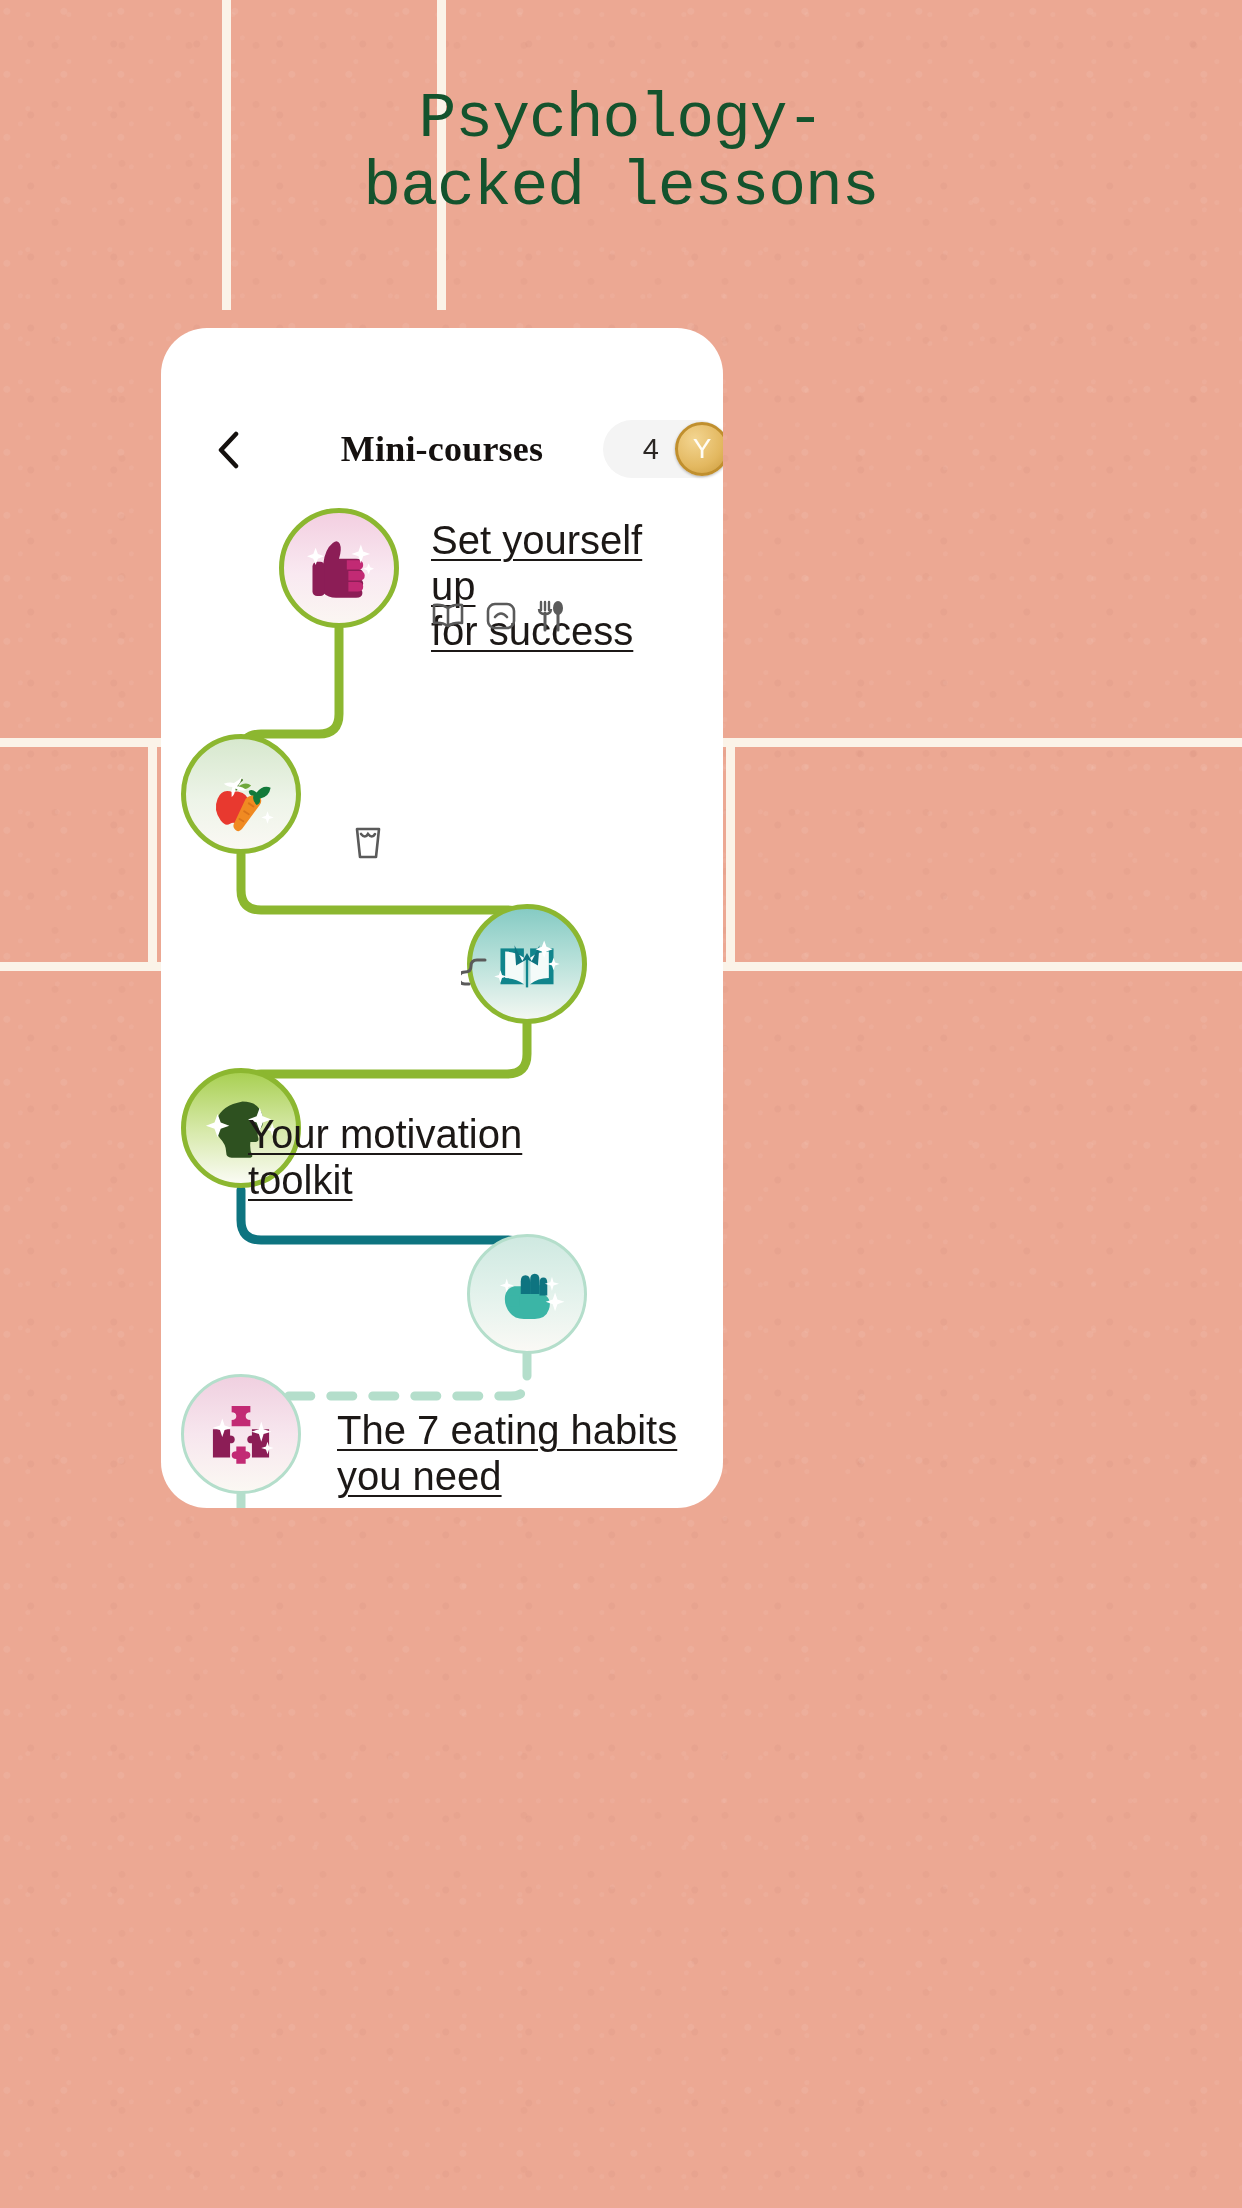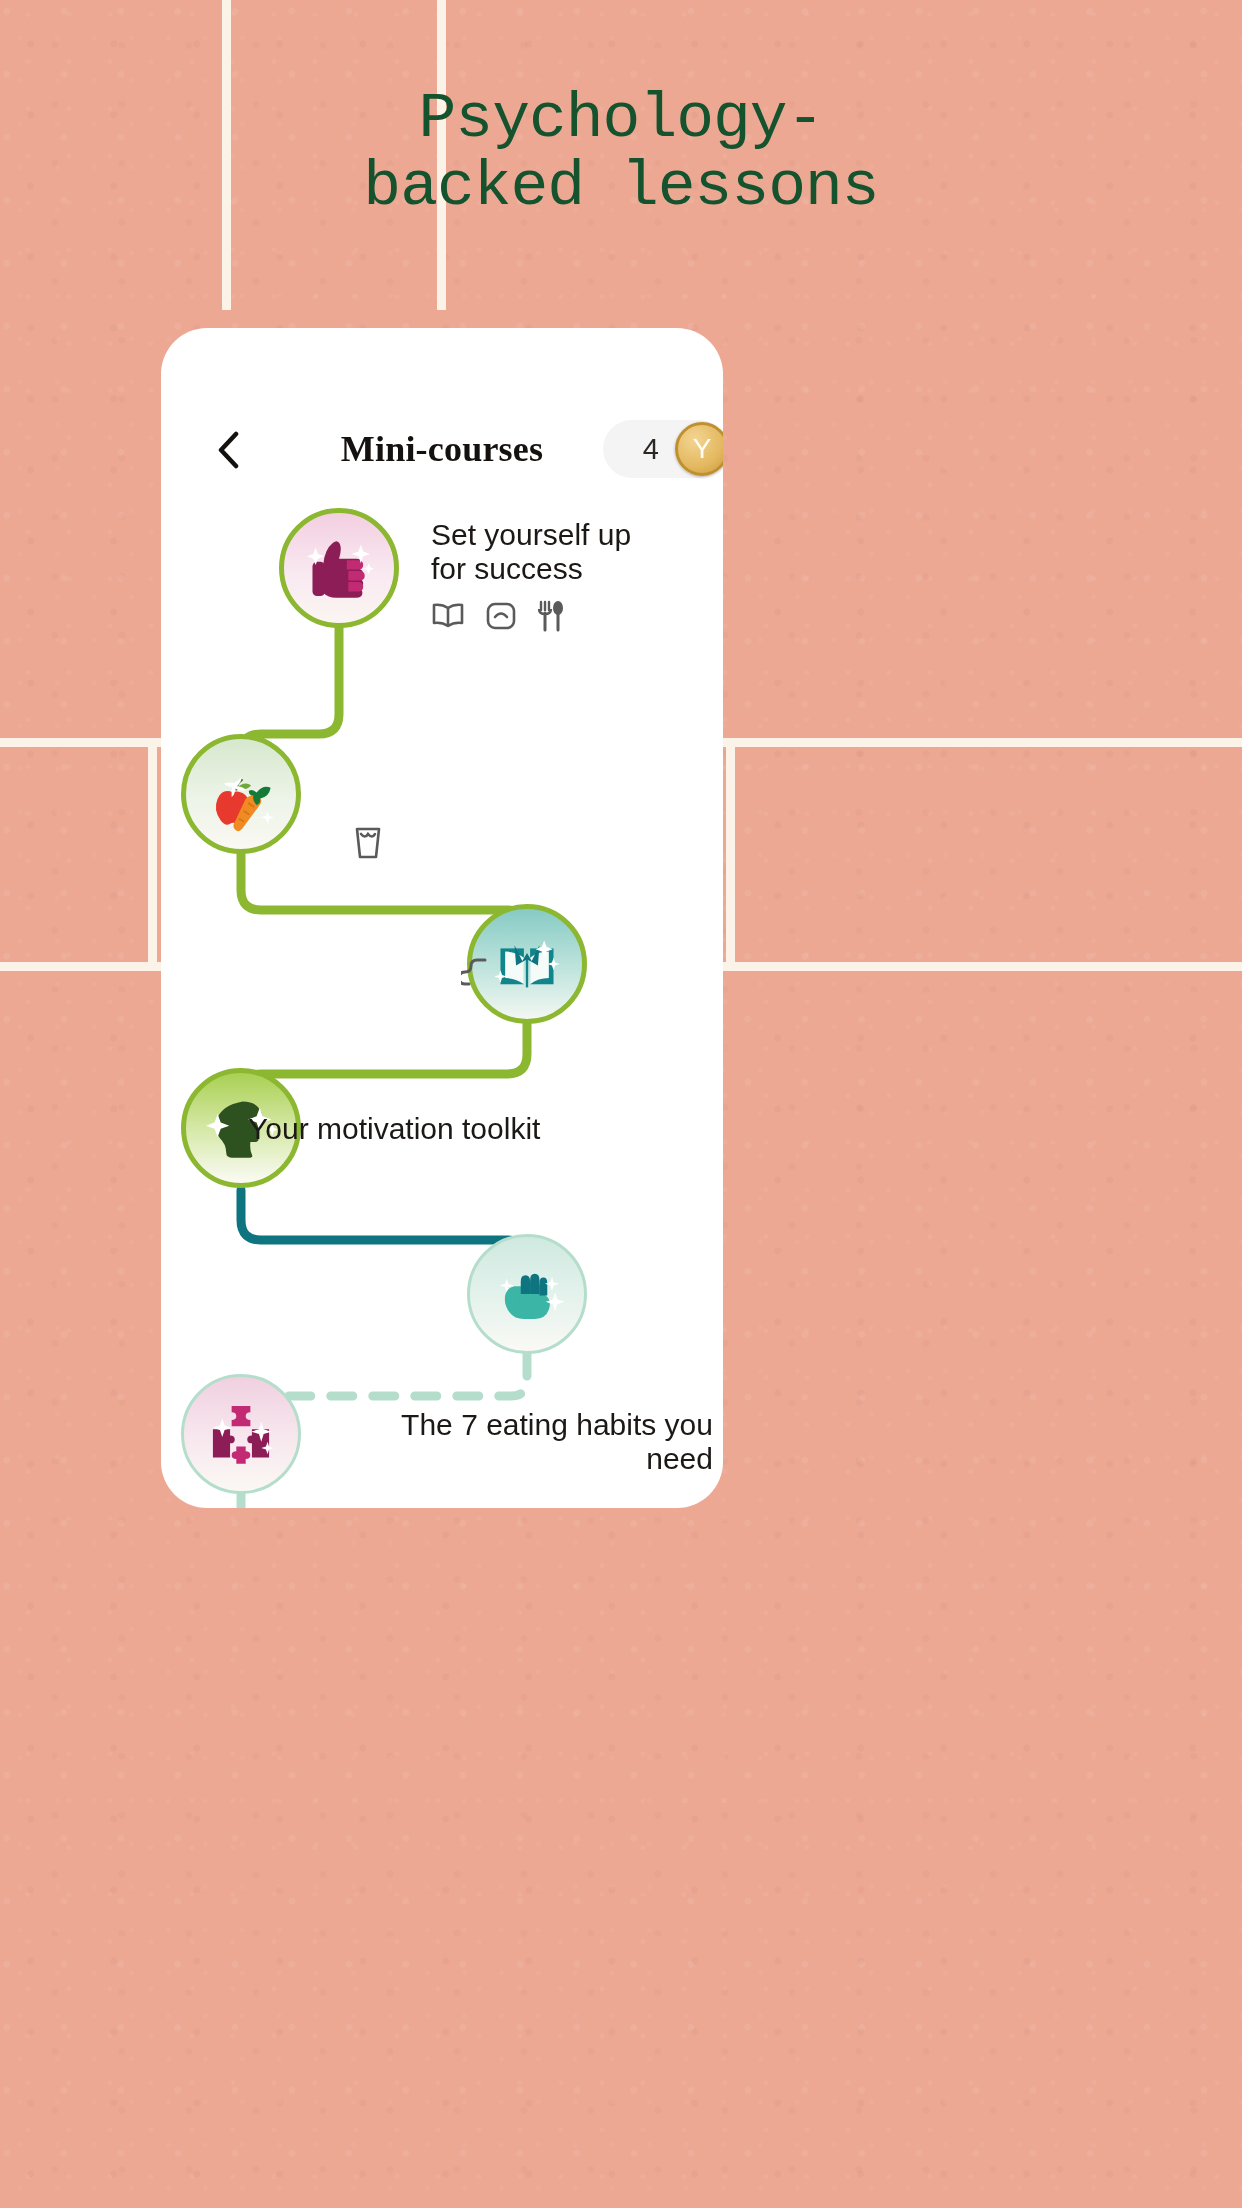--- a/index.html
+++ b/index.html
@@ -84,22 +84,22 @@
     position:absolute;width:120px;height:120px;border-radius:50%;
     box-sizing:border-box;cursor:pointer;
     display:flex;align-items:center;justify-content:center;
   }
   .node .emoji{width:78px;height:78px;position:relative;}
   .ring-active{border:5px solid #8CB730;}
   .ring-locked{border:3px solid #B4DECB;}
 
   .label{
     position:absolute;
-    font-size:30px;line-height:1.14;color:#1C1816;
-    text-underline-offset:5px;
+    font-size:40px;line-height:1.14;color:#1C1816;
+    text-decoration:underline;text-underline-offset:5px;
     text-decoration-thickness:2px;cursor:pointer;
   }
   .sublist{
     position:absolute;display:flex;gap:20px;align-items:center;
     color:#5A5A5A;
   }
 </style>
 </head>
 <body>
 
@@ -246,15 +246,15 @@
     <svg class="emoji" viewBox="0 0 100 100">
       <path d="M38 14 h24 v8 q-6 0-6 5 q0 5 6 5 v8 h-24 v-8 q6 0 6-5 q0-5-6-5 z" fill="#C22A74"></path>
       <path d="M14 44 h22 v8 q6 0 6 5 q0 5-6 5 v18 h-22 z" fill="#8C1D56"></path>
       <path d="M64 44 h22 v36 h-22 v-18 q-6 0-6-5 q0-5 6-5 z" fill="#8C1D56"></path>
       <path d="M44 66 h12 v6 q6 0 6 5 q0 5-6 5 v6 h-12 v-6 q-6 0-6-5 q0-5 6-5 z" fill="#C22A74"></path>
       <path d="M26 30 l3 9 9 3 -9 3 -3 9 -3-9 -9-3 9-3 z" fill="#FFFFFF"></path>
       <path d="M76 34 l3 10 10 3 -10 3 -3 10 -3-10 -10-3 10-3 z" fill="#FFFFFF"></path>
       <path d="M84 60 l2 6 6 2 -6 2 -2 6 -2-6 -6-2 6-2 z" fill="#FFFFFF"></path>
     </svg>
   </div>
-  <div class="label" style="left:192px;top:1080px;width:360px;text-align:right;">The 7 eating habits you need</div>
+  <div class="label" style="left:176px;top:1080px;width:360px;">The 7 eating habits you need</div>
 
 </div>
 
 </body></html>

